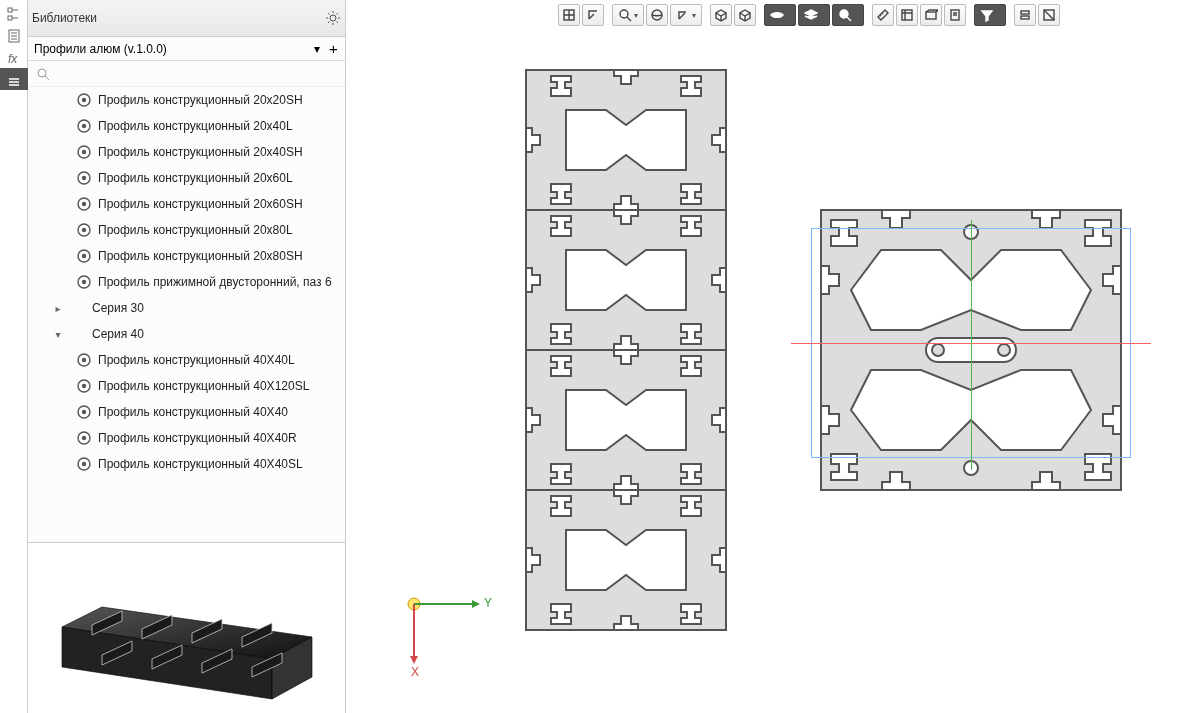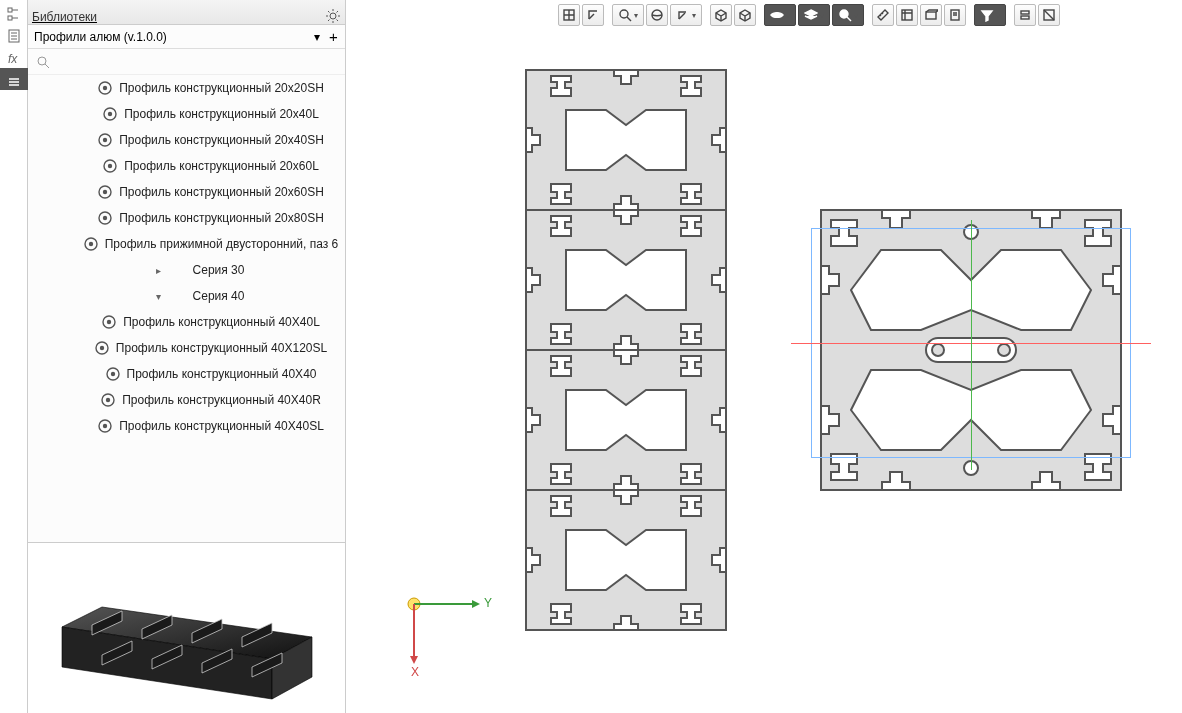--- a/index.html
+++ b/index.html
@@ -6,32 +6,32 @@
   body { width: 1182px; height: 713px; background: #fff; display: flex; overflow: hidden; }
   
   
   .left-rail { width: 28px; background: #fff; border-right: 1px solid #ccc; display: flex; flex-direction: column; }
   .left-rail .rail-btn { width: 28px; height: 22px; display: flex; align-items: flex-end; justify-content: center; cursor: pointer; }
   .left-rail .rail-btn.dk { background: #555; color: #fff; margin-top: 2px; }
   .left-rail svg { width: 16px; height: 16px; }
 
   
   .sidebar { width: 318px; border-right: 1px solid #ccc; display: flex; flex-direction: column; background: #fcfcfc; }
-  .panel-hdr { height: 25px; background: linear-gradient(#f4f4f4,#e8e8e8); border-bottom: 1px solid #ccc; display: flex; align-items: flex-end; padding: 0 4px; text-decoration: underline; }
+  .panel-hdr { height: 37px; background: linear-gradient(#f4f4f4,#e8e8e8); border-bottom: 1px solid #ccc; display: flex; align-items: center; padding: 0 4px; }
   .panel-hdr .title { flex: 1; font-size: 12px; color: #333; }
   .panel-hdr .gear { width: 16px; height: 16px; }
   .lib-row { height: 24px; border-bottom: 1px solid #ddd; display: flex; align-items: center; padding: 8px 6px; }
   .lib-row .name { flex:1; }
   .lib-row .dd { width:12px; display:flex; justify-content:center; }
   .lib-row .plus { width:16px; padding-left:6px; font-size:15px; }
   .search-row { height: 26px; border-bottom: 1px solid #eee; display:flex; align-items:center; padding:0 8px; color:#888; }
   .search-row svg { width:14px; height:14px; }
 
   .tree { flex:1 1 auto; overflow-y:auto; overflow-x:hidden; border-bottom:1px solid #ccc; }
-  .tree-row { height: 26px; display:flex; align-items:center; padding-left: 48px; gap:6px; cursor:pointer; white-space:nowrap;justify-content:center; }
+  .tree-row { height: 26px; display:flex; align-items:center; padding-left: 48px; gap:6px; cursor:pointer; white-space:nowrap; }
   .tree-row.selected { background:#eaf6ff; outline:1px solid #9ecff5; outline-offset:-1px; }
   .tree-row.folder { padding-left: 24px; }
   .tree-row .arrow { width:12px; color:#666; font-size:10px; display:inline-block; text-align:center; }
   .tree-row .ico { width:16px; height:16px; flex:0 0 16px; }
   .tree-row .lab { color:#222; overflow:hidden; text-overflow:ellipsis; }
 
   
   .preview { height: 170px; padding: 6px; display:flex; align-items:center; justify-content:center; background:#fff; }
   .preview-img { width: 290px; height: 158px; background:#fff; position:relative; }
 
@@ -137,20 +137,27 @@
           <circle cx="8" cy="8" r="2.2" fill="#555"></circle>
         </svg>
         <span class="lab">Профиль конструкционный 20x60L</span>
       </div>
       <div class="tree-row">
         <svg class="ico" viewBox="0 0 16 16">
           <circle cx="8" cy="8" r="6" fill="none" stroke="#555" stroke-width="1.4"></circle>
           <circle cx="8" cy="8" r="2.2" fill="#555"></circle>
         </svg>
         <span class="lab">Профиль конструкционный 20x60SH</span>
+      </div>
+      <div class="tree-row">
+        <svg class="ico" viewBox="0 0 16 16">
+          <circle cx="8" cy="8" r="6" fill="none" stroke="#555" stroke-width="1.4"></circle>
+          <circle cx="8" cy="8" r="2.2" fill="#555"></circle>
+        </svg>
+        <span class="lab">Профиль конструкционный 20x80L</span>
       </div>
       <div class="tree-row">
         <svg class="ico" viewBox="0 0 16 16">
           <circle cx="8" cy="8" r="6" fill="none" stroke="#555" stroke-width="1.4"></circle>
           <circle cx="8" cy="8" r="2.2" fill="#555"></circle>
         </svg>
         <span class="lab">Профиль конструкционный 20x80SH</span>
       </div>
       <div class="tree-row">
         <svg class="ico" viewBox="0 0 16 16">

